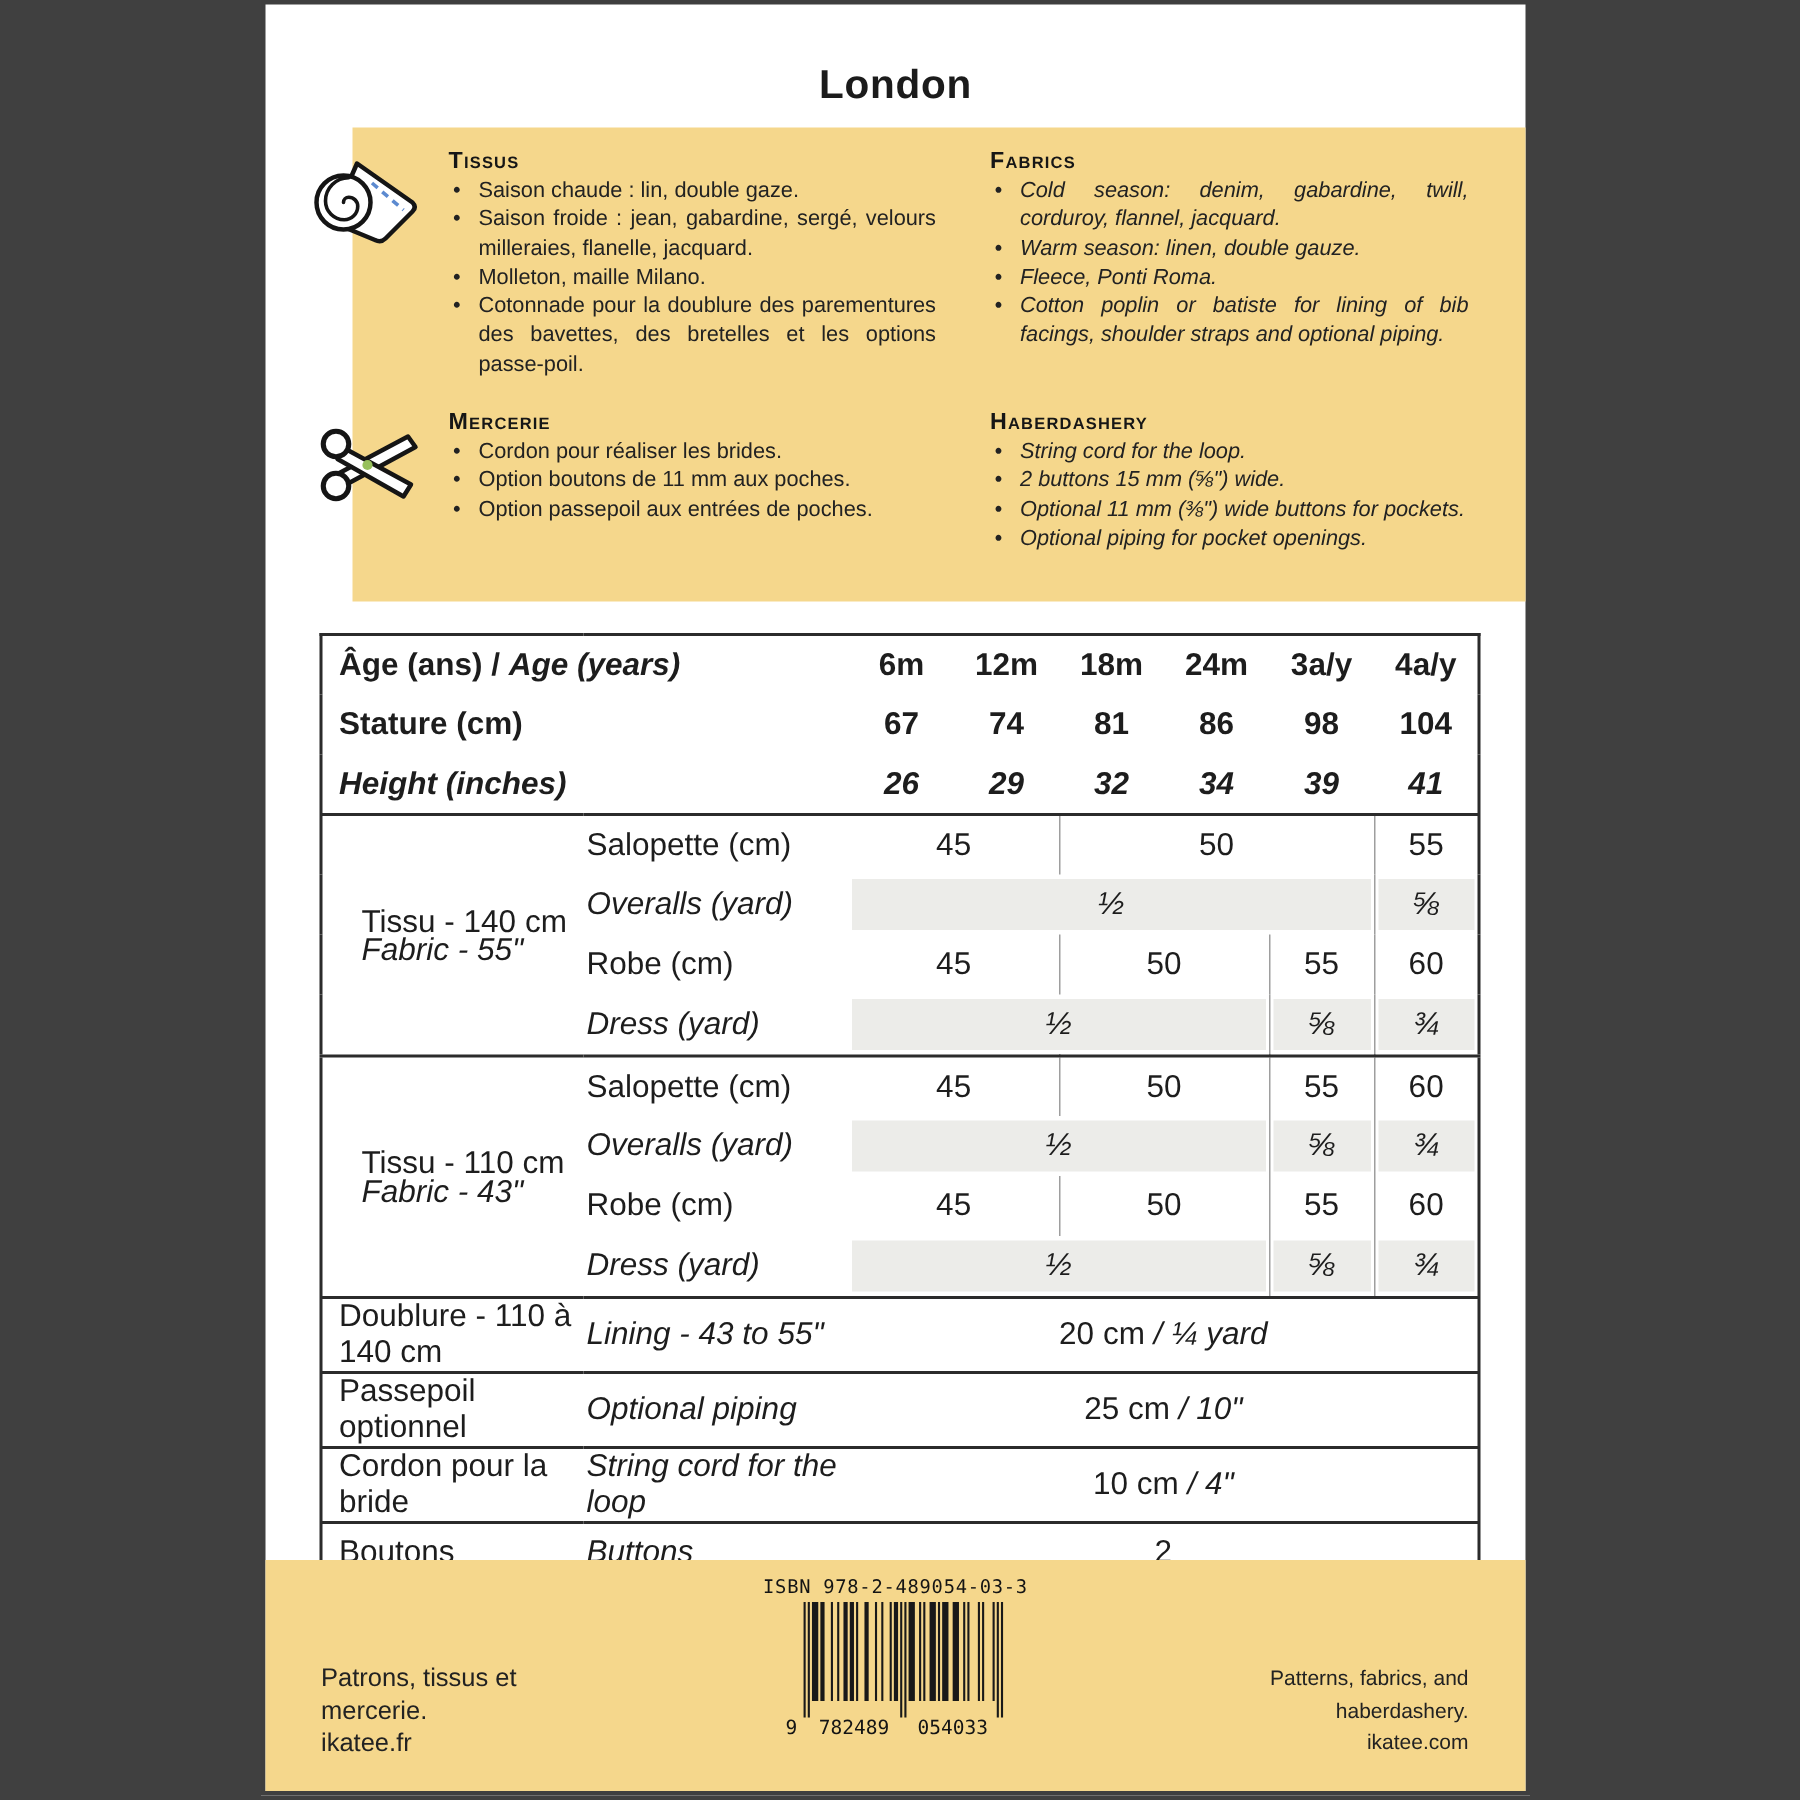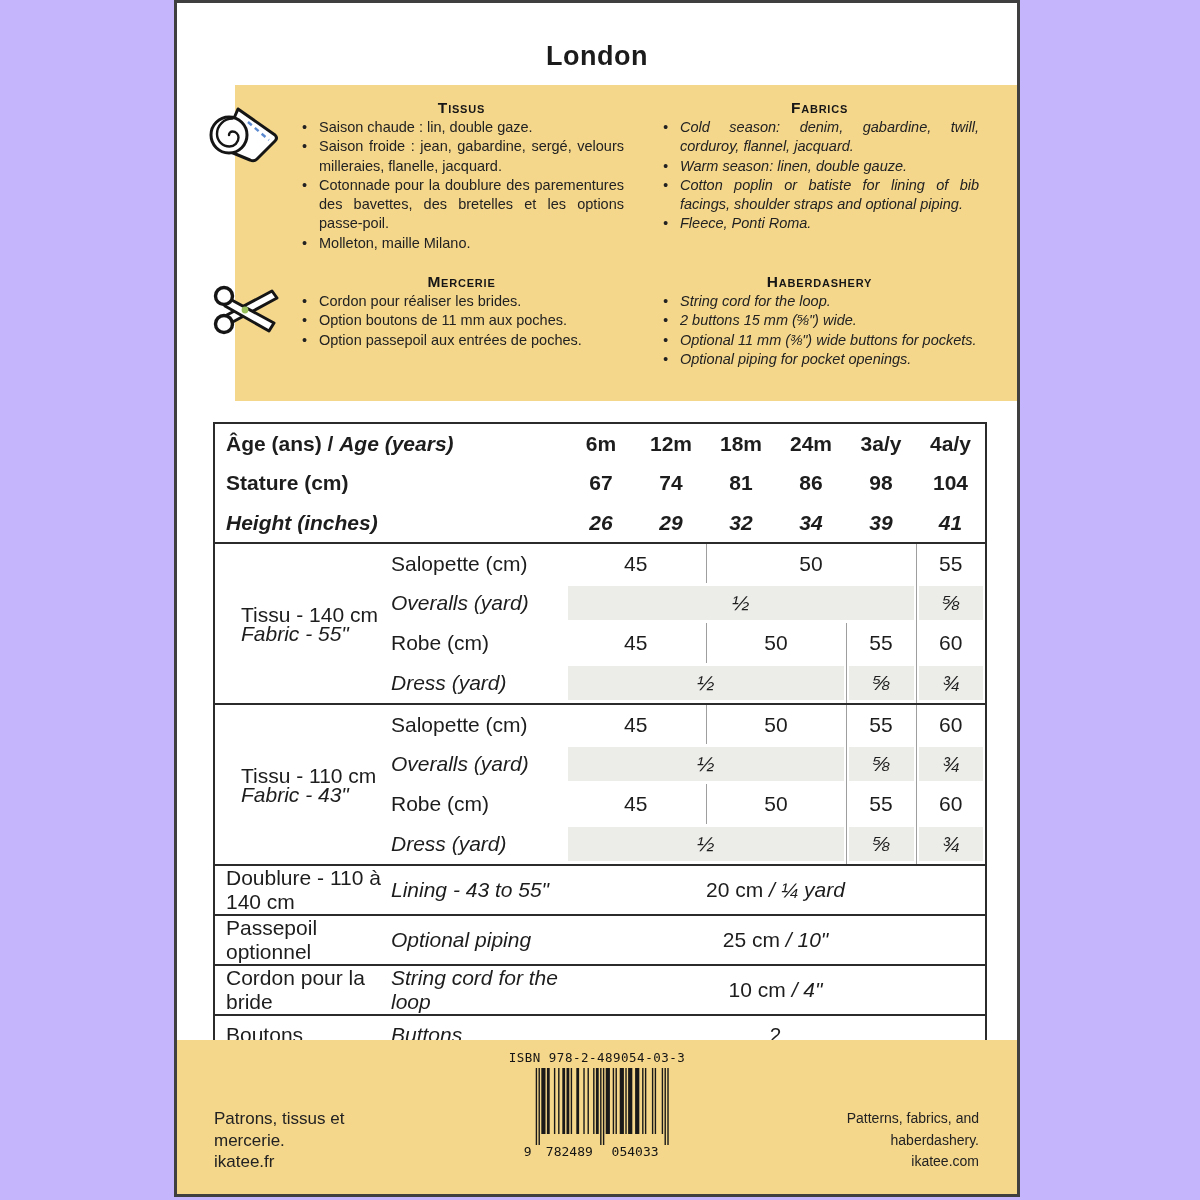--- a/index.html
+++ b/index.html
@@ -1,33 +1,33 @@
 <!DOCTYPE html>
 <html><head>
 <meta charset="utf-8">
 <style>
   * { margin:0; padding:0; box-sizing:border-box; }
   html,body { width:1200px; height:1200px; background:#ffffff;
               font-family:"Liberation Sans", sans-serif; color:#1d1d1d; }
-  .canvas { position:relative; width:1200px; height:1200px; background:#c4b5fd; overflow:hidden; }
+  .canvas { position:relative; width:1200px; height:1200px; background:#404040; overflow:hidden; }
 
   .sheet { position:absolute; left:174px; top:0; width:846px; height:1197px;
            border:3px solid #3f3f3f; background:#fff; }
 
   .title { position:absolute; top:38px; left:0; width:100%; text-align:center;
            font-size:27px; font-weight:bold; letter-spacing:.5px; color:#1b1b1b; }
 
   
   .infobox { position:absolute; left:58px; right:0; top:82px; height:316px;
              background:#F5D78C; display:grid; grid-template-columns:395px 1fr;
              row-gap:20px; padding:14px 0 14px 0; align-content:start; }
   .infobox section.fr { padding-left:64px; padding-right:6px; }
   .infobox section.en { padding-left:30px; padding-right:38px; }
   .infobox h2 { font-size:15.5px; font-weight:bold; font-variant-caps:small-caps;
-                letter-spacing:.8px; color:#161616; margin-bottom:1px;text-align:center; }
+                letter-spacing:.8px; color:#161616; margin-bottom:1px; }
   .infobox ul { list-style:none; }
   .infobox li { position:relative; padding-left:20px; font-size:14.5px;
                 line-height:19.3px; text-align:justify; color:#222; }
   .infobox li::before { content:"•"; position:absolute; left:3px; }
   .infobox section.en li { font-style:italic; }
 
   .icon { position:absolute; }
   .icon-roll { left:28px; top:98px; }
   .icon-scissors { left:34px; top:278px; }
 
@@ -66,31 +66,31 @@
   <div class="sheet">
 
     <div class="title">London</div>
 
     <div class="infobox">
       <section class="fr">
         <h2>Tissus</h2>
         <ul>
           <li>Saison chaude : lin, double gaze.</li>
           <li>Saison froide : jean, gabardine, sergé, velours milleraies, flanelle, jacquard.</li>
+          <li>Molleton, maille Milano.</li>
           <li>Cotonnade pour la doublure des parementures des bavettes, des bretelles et les options passe-poil.</li>
-          <li>Molleton, maille Milano.</li>
         </ul>
       </section>
       <section class="en">
         <h2>Fabrics</h2>
         <ul>
           <li>Cold season: denim, gabardine, twill, corduroy, flannel, jacquard.</li>
           <li>Warm season: linen, double gauze.</li>
+          <li>Fleece, Ponti Roma.</li>
           <li>Cotton poplin or batiste for lining of bib facings, shoulder straps and optional piping.</li>
-          <li>Fleece, Ponti Roma.</li>
         </ul>
       </section>
       <section class="fr">
         <h2>Mercerie</h2>
         <ul>
           <li>Cordon pour réaliser les brides.</li>
           <li>Option boutons de 11 mm aux poches.</li>
           <li>Option passepoil aux entrées de poches.</li>
         </ul>
       </section>

